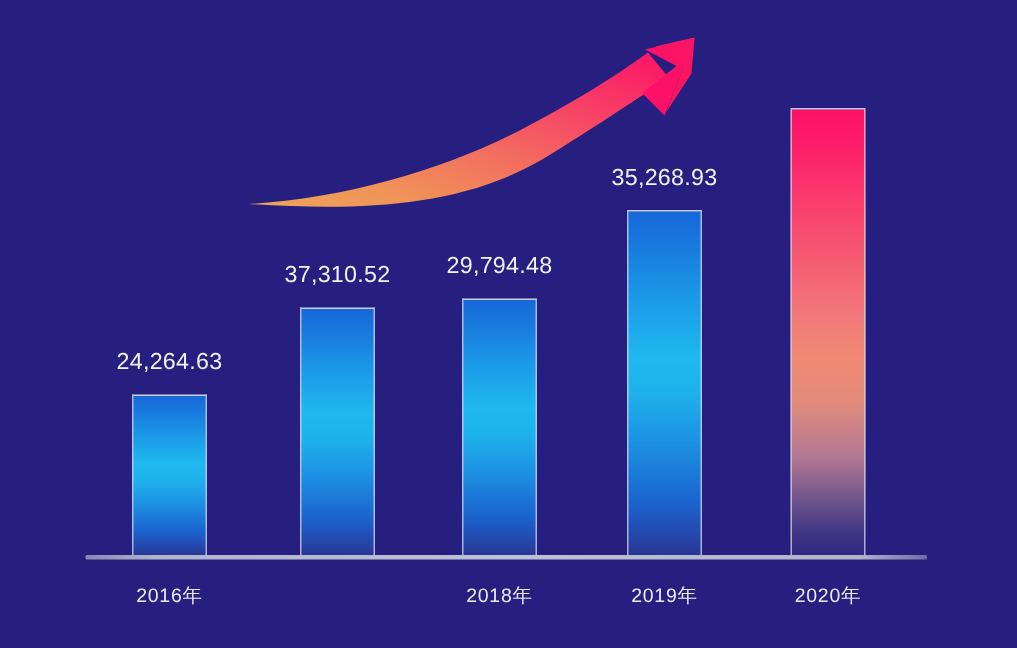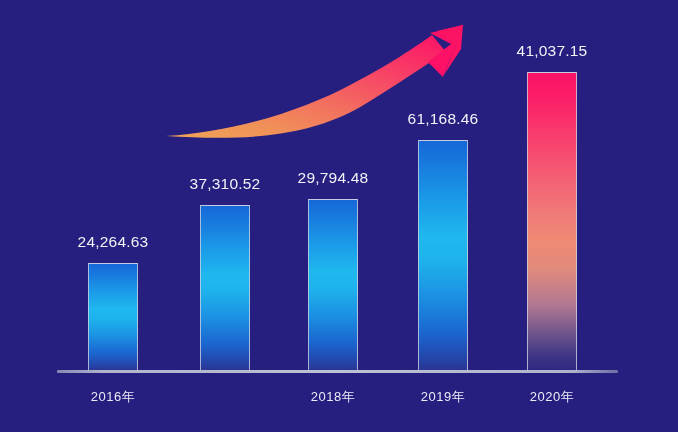--- a/index.html
+++ b/index.html
@@ -170,26 +170,25 @@
       <div class="bar-value" style="top:175px;">37,310.52</div>
       <div class="bar-rect bar-blue" style="top:205px;height:166px;"></div>
     </div>
 
     <div class="bar-group" style="left:278px;">
       <div class="bar-value" style="top:169px;">29,794.48</div>
       <div class="bar-rect bar-blue" style="top:199px;height:172px;"></div>
     </div>
 
     <div class="bar-group" style="left:388px;">
-      <div class="bar-value" style="top:110px;">61,168.46</div>
+      <div class="bar-value" style="top:110px;">35,268.93</div>
       <div class="bar-rect bar-blue" style="top:140px;height:231px;"></div>
     </div>
 
     <div class="bar-group" style="left:497px;">
-      <div class="bar-value" style="top:42px;">41,037.15</div>
       <div class="bar-rect bar-pink" style="top:72px;height:299px;"></div>
     </div>
 
   </div>
 
   <div id="axis-line"></div>
 
   <div class="cat-label" style="left:58px;">2016年</div>
   <div class="cat-label" style="left:278px;">2018年</div>
   <div class="cat-label" style="left:388px;">2019年</div>

